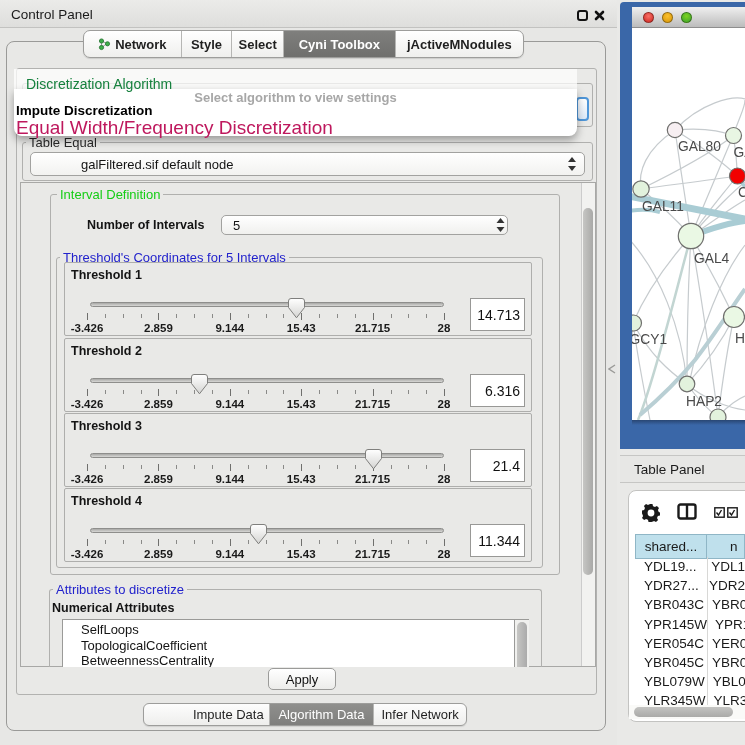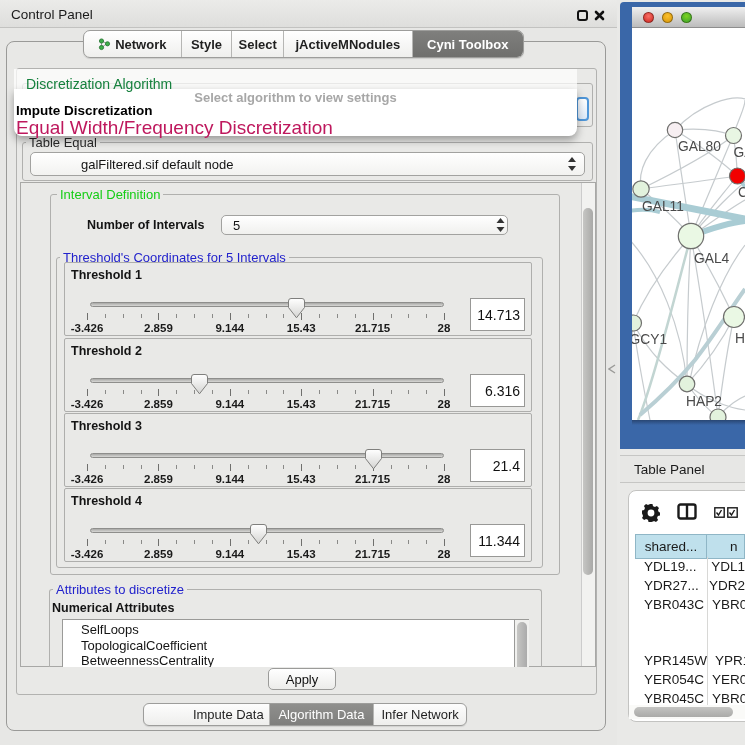--- a/index.html
+++ b/index.html
@@ -21,22 +21,22 @@
 <div class="a" style="left:16px;top:68px;width:581px;height:627px;border:1px solid #b2b2b0;border-radius:3px;background:#e9e9e7;"></div>
 <div class="a" style="left:83px;top:30px;width:441px;height:28px;border:1px solid #9d9d9b;border-radius:7px;overflow:hidden;display:flex;background:linear-gradient(180deg,#ffffff,#efefed);box-shadow:0 1px 1px rgba(0,0,0,0.12);">
 <div style="width:97px;height:100%;display:flex;align-items:center;justify-content:center;font-size:13px;font-weight:bold;color:#1f1f1f;"><svg width="13" height="13" viewBox="0 0 13 13" style="margin-right:4px;">
         <path d="M3.5 3 L9 5.5 M3.5 9.5 L9 5.5 M3.5 3 L3.5 9.5" stroke="#9a9a9a" stroke-width="1"></path>
         <circle cx="3.5" cy="3" r="2.1" fill="#3fae4a" stroke="#1d7029" stroke-width="0.8"></circle>
         <circle cx="3.5" cy="9.5" r="2.1" fill="#3fae4a" stroke="#1d7029" stroke-width="0.8"></circle>
         <circle cx="9.5" cy="5.8" r="2.1" fill="#3fae4a" stroke="#1d7029" stroke-width="0.8"></circle>
       </svg>Network</div>
 <div style="width:51px;height:100%;display:flex;align-items:center;justify-content:center;font-size:13px;font-weight:bold;color:#1f1f1f;border-left:1px solid #b6b6b4;">Style</div>
 <div style="width:52px;height:100%;display:flex;align-items:center;justify-content:center;font-size:13px;font-weight:bold;color:#1f1f1f;border-left:1px solid #b6b6b4;">Select</div>
+<div style="width:112px;height:100%;display:flex;align-items:center;justify-content:center;font-size:13px;font-weight:bold;color:#1f1f1f;border-left:1px solid #b6b6b4;background:linear-gradient(180deg,#7f7f7d,#6f6f6d);color:#fff;">Cyni Toolbox</div>
 <div style="width:129px;height:100%;display:flex;align-items:center;justify-content:center;font-size:13px;font-weight:bold;color:#1f1f1f;border-left:1px solid #b6b6b4;">jActiveMNodules</div>
-<div style="width:112px;height:100%;display:flex;align-items:center;justify-content:center;font-size:13px;font-weight:bold;color:#1f1f1f;border-left:1px solid #b6b6b4;background:linear-gradient(180deg,#7f7f7d,#6f6f6d);color:#fff;">Cyni Toolbox</div>
 </div>
 <div class="grp" style="left:22px;top:142px;width:571px;height:39px;"></div>
 <div class="gtitle" style="left:26px;top:136px;color:#2a2a2a;">Table Equal</div>
 <div class="a" style="left:30px;top:152px;width:555px;height:24px;background:linear-gradient(180deg,#ffffff,#f2f2f0);border:1px solid #a2a2a0;border-radius:5px;"></div>
 <div class="a" style="left:42px;top:157px;font-size:13px;color:#141414;margin-left:39px;">galFiltered.sif default node</div>
 <svg class="a" style="left:566px;top:156px;" width="12" height="16" viewBox="0 0 12 16">
     <path d="M6 1 L10 6 L2 6 Z" fill="#333"></path>
     <path d="M6 15 L10 10 L2 10 Z" fill="#333"></path>
   </svg>
 <div class="a" style="left:20px;top:182px;width:576px;height:485px;border:1px solid #a8a8a6;background:#e9e9e7;overflow:hidden;"></div>
@@ -338,21 +338,21 @@
       <div style="padding-left:8px;">YDL1</div>
     </div>
 <div style="height:19.2px;display:flex;font-size:13.5px;color:#1a1a1a;align-items:center;">
       <div style="width:72px;padding-left:9px;">YDR27...</div>
       <div style="padding-left:8px;">YDR2</div>
     </div>
 <div style="height:19.2px;display:flex;font-size:13.5px;color:#1a1a1a;align-items:center;">
       <div style="width:72px;padding-left:9px;">YBR043C</div>
       <div style="padding-left:8px;">YBR0</div>
     </div>
-<div style="height:19.2px;display:flex;font-size:13.5px;color:#1a1a1a;align-items:center;margin-top:36px;">
+<div style="height:19.2px;display:flex;font-size:13.5px;color:#1a1a1a;align-items:center;">
       <div style="width:72px;padding-left:9px;">YPR145W</div>
       <div style="padding-left:8px;">YPR1</div>
     </div>
 <div style="height:19.2px;display:flex;font-size:13.5px;color:#1a1a1a;align-items:center;">
       <div style="width:72px;padding-left:9px;">YER054C</div>
       <div style="padding-left:8px;">YER0</div>
     </div>
 <div style="height:19.2px;display:flex;font-size:13.5px;color:#1a1a1a;align-items:center;">
       <div style="width:72px;padding-left:9px;">YBR045C</div>
       <div style="padding-left:8px;">YBR0</div>

